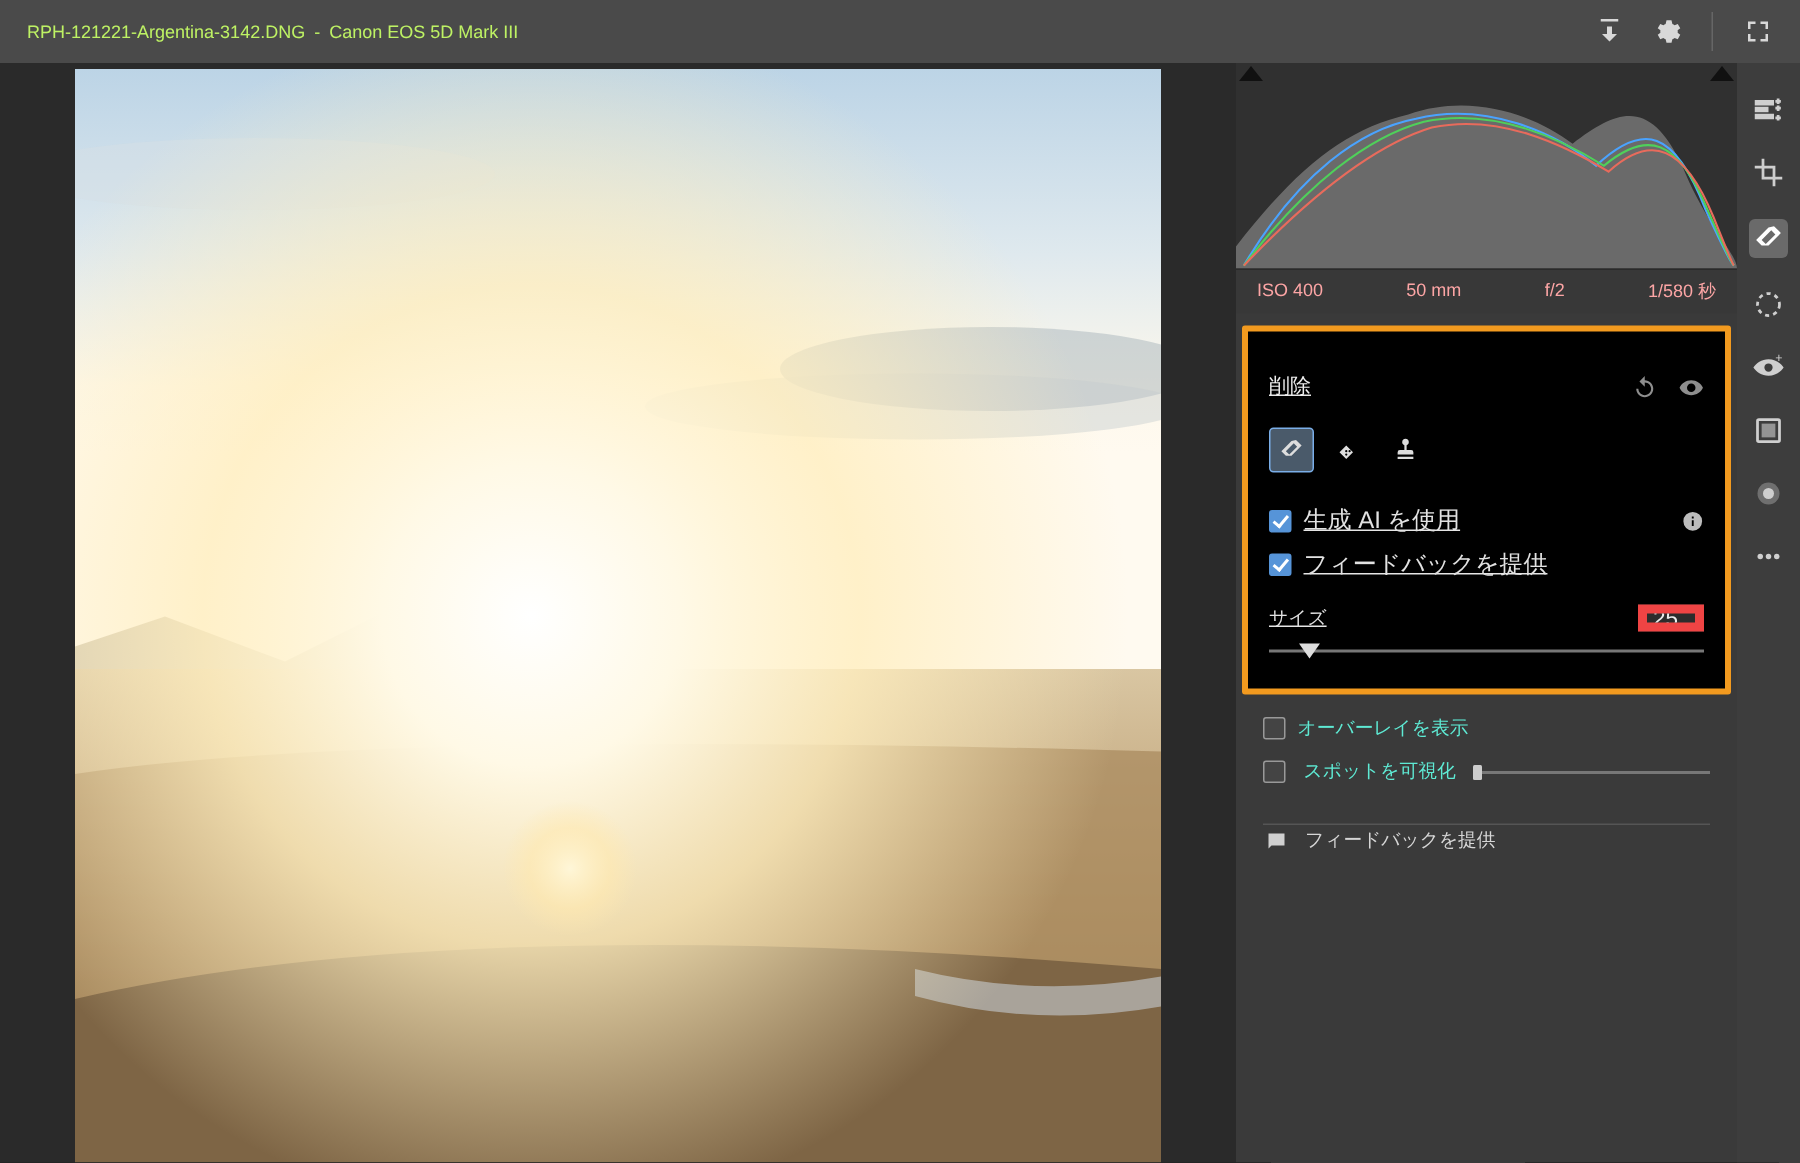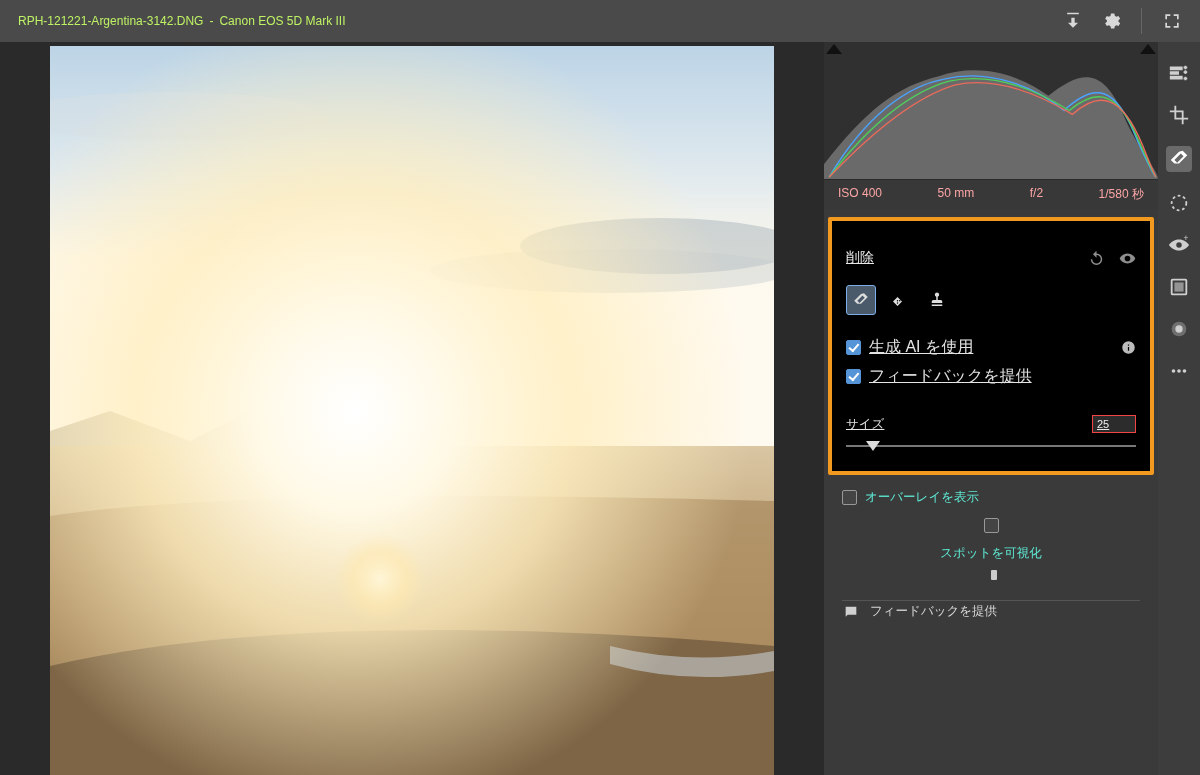--- a/index.html
+++ b/index.html
@@ -95,32 +95,32 @@
   .cb-row .cb-left { display:flex; align-items:center; gap:8px;}
   .cb {
     width:15px;height:15px; border:1px solid #999; border-radius:2px; background:#444;
     display:inline-flex; align-items:center; justify-content:center; cursor:pointer;
   }
   .cb.checked { background:#5694d8; border-color:#5694d8;}
   .cb.checked::after { content:""; width:4px;height:8px; border:solid #fff; border-width:0 2px 2px 0;
     transform: rotate(40deg) translate(-1px,-1px); }
   .info-icon { width:15px;height:15px; fill:#bcbcbc;}
 
-  .slider-row { margin-top:28px;}
+  .slider-row { margin-top:16px;}
   .slider-row .slider-head { display:flex; justify-content:space-between; align-items:center; font-size:12.5px; margin-bottom:6px; color:#e2e2e2;}
-  .val-box { width:44px; height:18px; background:#2c2c2c; border:1px solid #ef4444;
-    color:#eee; font-size:11px; text-align:left; padding:1px 4px;}
+  .val-box { width:44px; height:18px; background:#2c2c2c; border:6px solid #ef4444;
+    color:#eee; font-size:15px; text-align:left; padding:1px 4px;}
   .slider-track { position:relative; height:14px; display:flex; align-items:center;}
   .slider-track .bar { height:2px; width:100%; background:#777;}
   .slider-track .thumb { position:absolute; top:2px; left:7%; width:0;height:0;
     border-left:7px solid transparent;border-right:7px solid transparent;border-top:10px solid #ddd;}
 
   .below-panel { padding: 4px 18px 0 18px; }
   .below-panel .cb-row { margin-bottom:12px; color:#5eead4; font-size:12.5px;}
-  .vis-row { display:flex; align-items:center; gap:12px;flex-direction:column;}
+  .vis-row { display:flex; align-items:center; gap:12px;}
   .vis-bar { flex:1; height:2px; background:#777; position:relative;}
   .vis-bar::before{content:"";position:absolute;left:0;top:-4px;width:6px;height:10px;background:#ccc;border-radius:1px;}
 
   .feedback-row {
     border-top:1px solid #555;
     margin:14px 18px 0 18px; padding-top:2px;
     display:flex; align-items:center; gap:10px; color:#d6d6d6; font-size:12.5px;
     cursor:pointer;
   }
   .feedback-row svg{ width:18px;height:16px; fill:#d0d0d0;}

